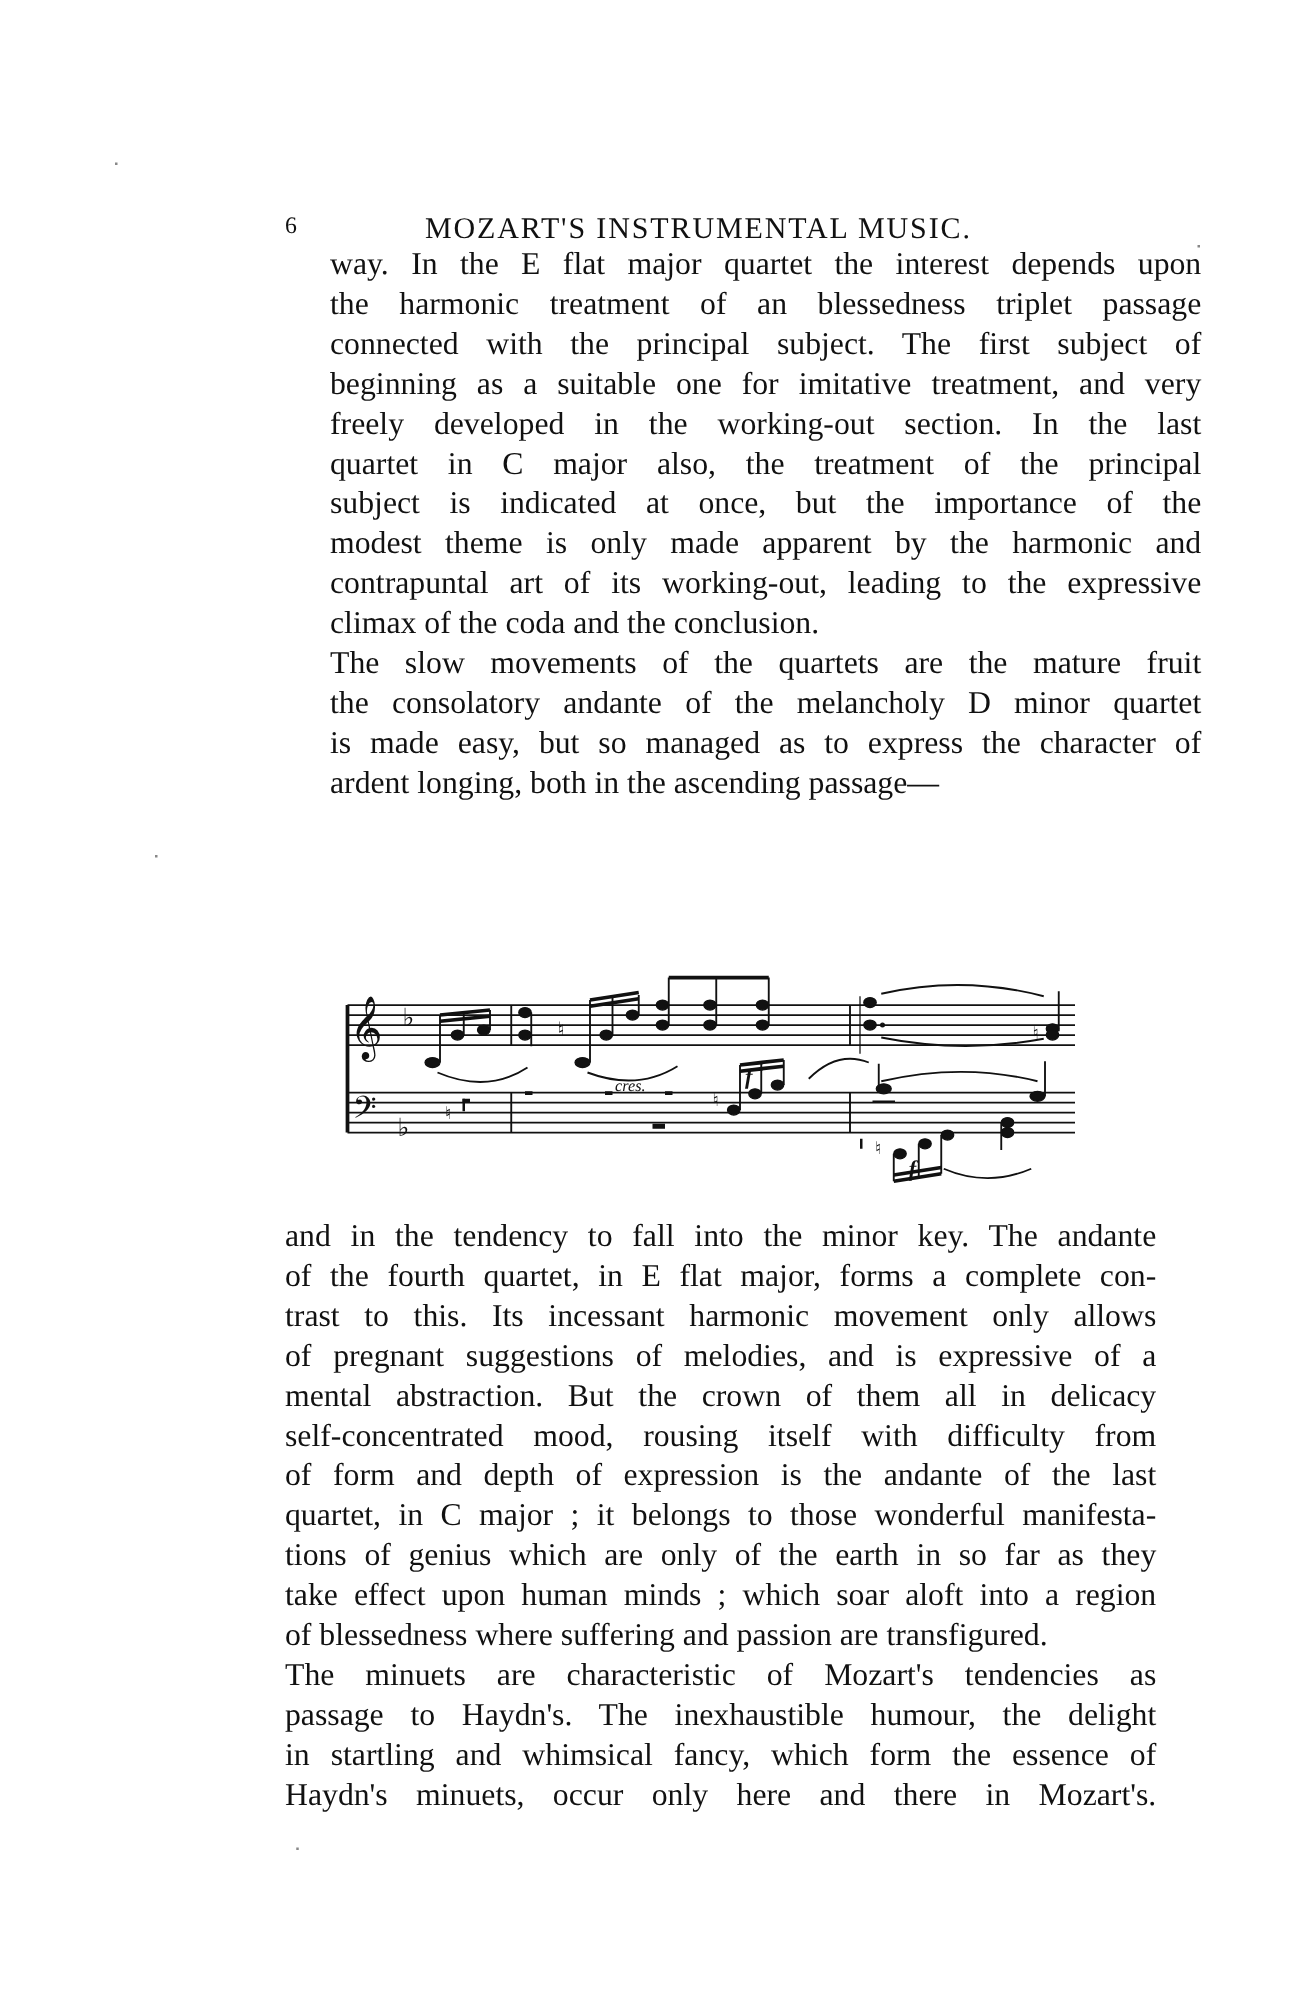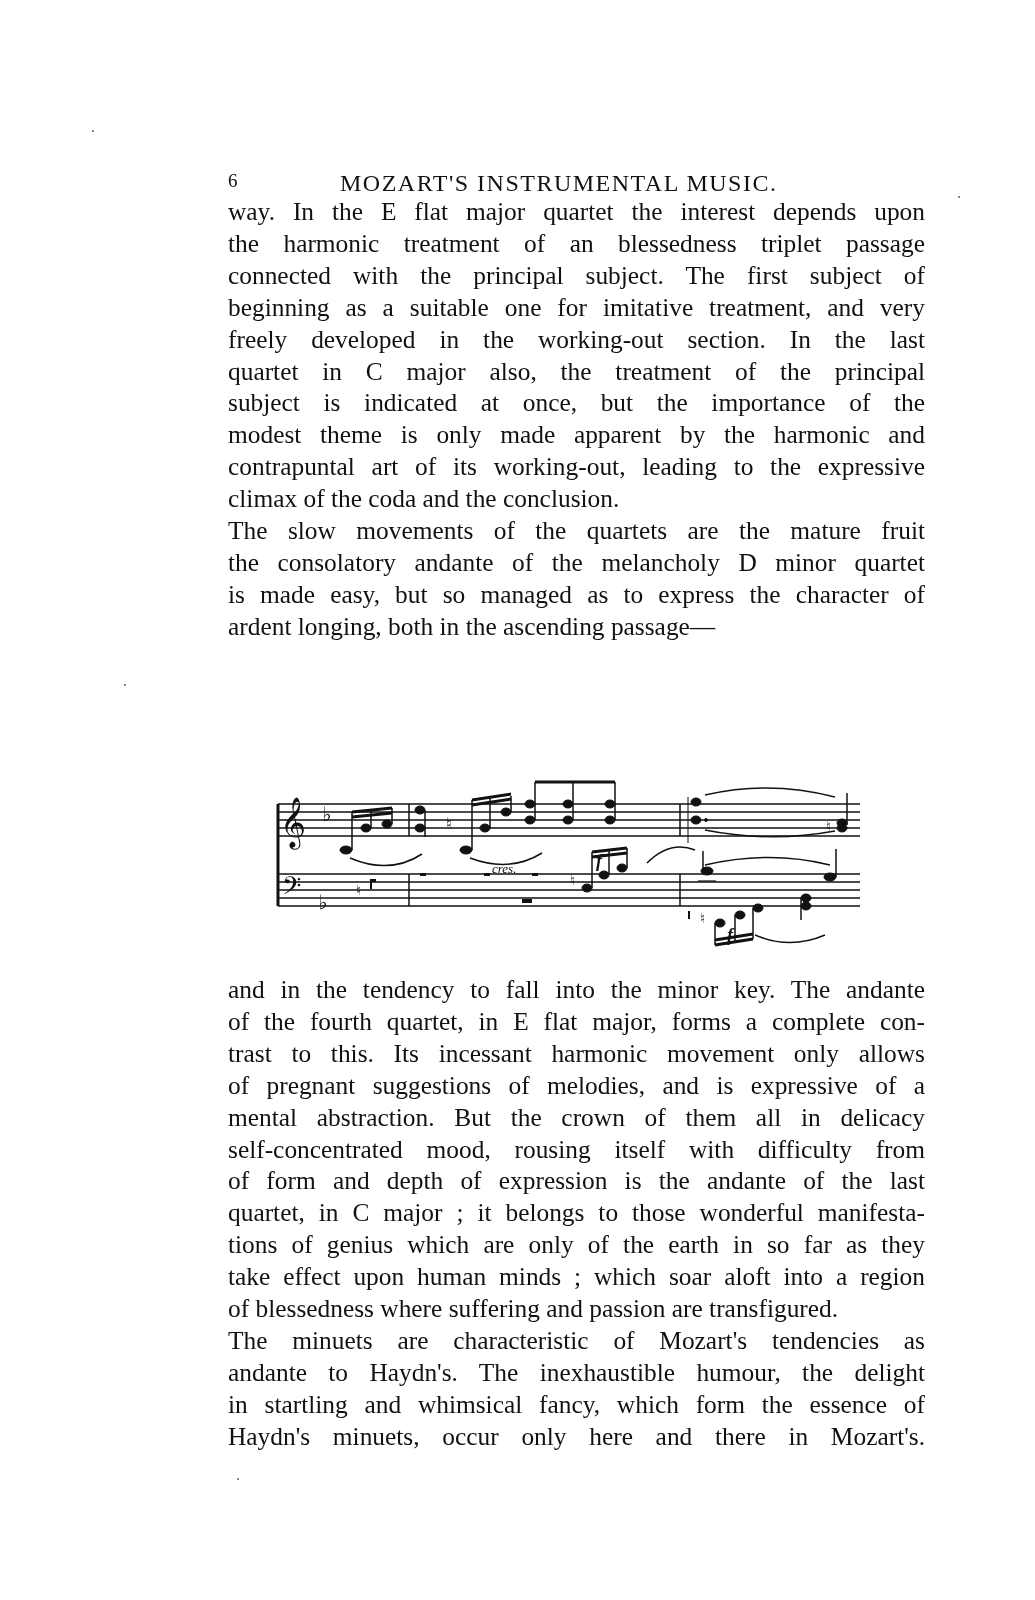--- a/index.html
+++ b/index.html
@@ -5,21 +5,21 @@
   html, body { margin: 0; padding: 0; background: #ffffff; }
   body { width: 1035px; height: 1600px; position: relative; overflow: hidden; }
   .page { position: absolute; left: 0; top: 0; width: 1035px; height: 1600px; background: #fff; color: #111; }
   .running-head { position: absolute; top: 170px; left: 228px; width: 700px; height: 30px;
     font-family: "Liberation Serif", "DejaVu Serif", serif; font-size: 19px; letter-spacing: 1px; }
   .page-number { position: absolute; left: 0; top: 0; }
   .head-title { position: absolute; left: 112px; top: 0; font-variant: small-caps; text-transform: uppercase; font-size: 24px; letter-spacing: 1.5px; }
   .text-block { position: absolute; left: 228px; width: 697px;
     font-family: "Liberation Serif", "DejaVu Serif", serif; font-size: 25.4px; line-height: 31.9px; color: #111; }
   .text-block p { margin: 0; text-align: justify; }
-  .block-1 { top: 196px; }
+  .block-1 { top: 196px; margin-left: 36px; }
   .block-2 { top: 974px; }
   .line { display: block; text-align: justify; text-align-last: justify; white-space: nowrap; }
   .line.last { text-align-last: left; }
   .music { position: absolute; left: 270px; top: 765px; width: 590px; height: 185px; }
   .speck { position: absolute; width: 2px; height: 2px; background: #888; }
 </style>
 </head>
 <body>
 
 <div class="page">
@@ -182,19 +182,19 @@
       <span class="line">mental abstraction.  But the crown of them all in delicacy</span>
       <span class="line">self-concentrated mood, rousing itself with difficulty from</span>
       <span class="line">of form and depth of expression is the andante of the last</span>
       <span class="line">quartet, in C major ; it belongs to those wonderful manifesta-</span>
       <span class="line">tions of genius which are only of the earth in so far as they</span>
       <span class="line">take effect upon human minds ; which soar aloft into a region</span>
       <span class="line last">of blessedness where suffering and passion are transfigured.</span>
     </p>
     <p>
       <span class="line">The minuets are characteristic of Mozart's tendencies as</span>
-      <span class="line">andante to Haydn's.  The inexhaustible humour, the delight</span>
+      <span class="line">passage to Haydn's.  The inexhaustible humour, the delight</span>
       <span class="line">in startling and whimsical fancy, which form the essence of</span>
       <span class="line">Haydn's minuets, occur only here and there in Mozart's.</span>
     </p>
   </div>
 
 </div>
 
 </body></html>

